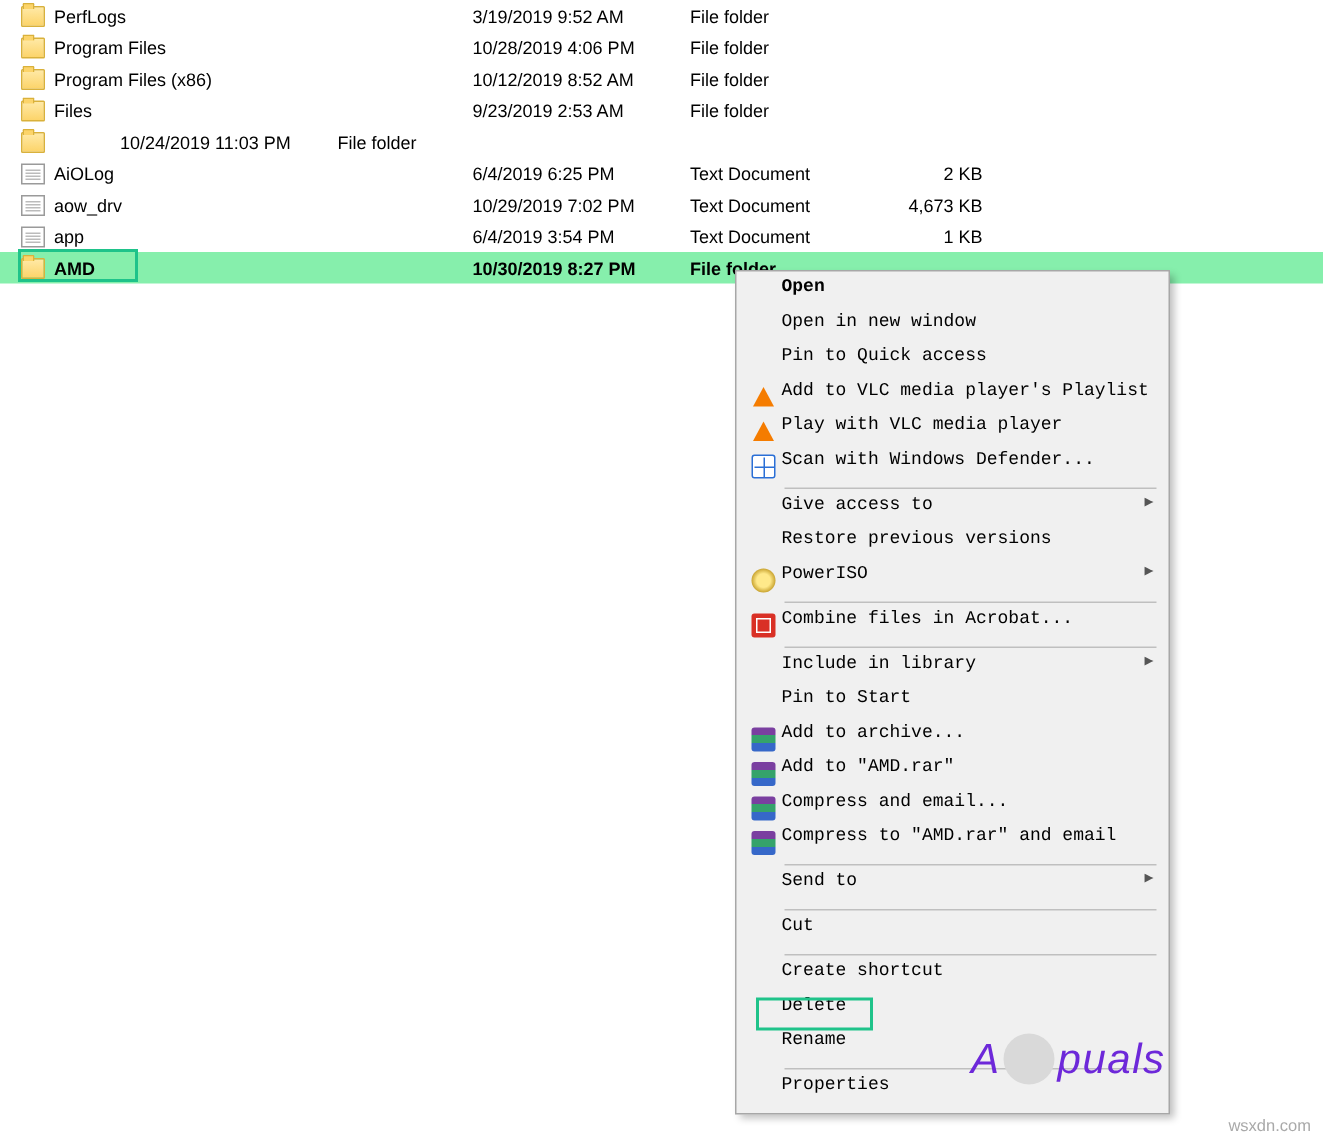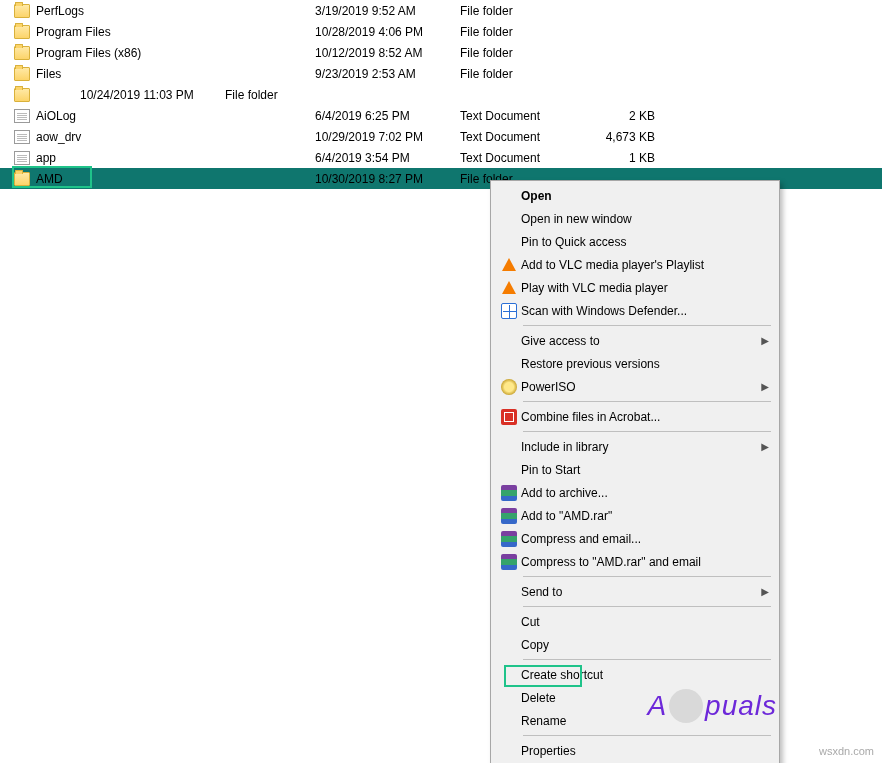--- a/index.html
+++ b/index.html
@@ -15,21 +15,22 @@
     overflow: hidden;
   }
   .file-list { width: 100%; }
   .row {
     display: flex;
     align-items: center;
     height: 21px;
     padding-left: 14px;
   }
   .row.selected {
-    background: #0f766e;
+    background: #86efac;
+    font-weight: bold;
   }
   .col-icon { width: 22px; display:flex; align-items:center; }
   .col-name { width: 235px; }
   .col-date { width: 145px; margin-left: 44px; }
   .col-type { width: 145px; }
   .col-size { width: 50px; text-align: right; }
   .folder-icon, .file-icon { width:16px; height:14px; display:inline-block; position:relative; }
   .folder-icon {
     background: linear-gradient(#ffe9a6,#fcd46a);
     border:1px solid #d9b13b;
@@ -55,23 +56,24 @@
   .ctx {
     position:absolute;
     left:490px; top:180px;
     width:290px;
     background:#f0f0f0;
     border:1px solid #a7a7a7;
     box-shadow:3px 3px 5px rgba(0,0,0,.25);
     padding:3px 2px;
   }
   .mi {
-    display:flex; align-items:center;
+    display:flex; 
     height:23px;
     padding:0 8px 0 4px;
+    font-family:Liberation Mono, monospace;
   }
   .mi .mic { width:24px; display:flex; align-items:center; justify-content:center; }
   .mi .mlabel { flex:1; }
   .mi .arrow { font-size:10px; color:#555; }
   .sep { height:1px;background:#bfbfbf;margin:3px 6px 3px 30px; }
   .bold { font-weight:600; }
   
   .ic { width:16px;height:16px;display:inline-block;border-radius:2px; }
   .ic-vlc {
     width:0;height:0;border-left:7px solid transparent;border-right:7px solid transparent;
@@ -281,24 +283,20 @@
   <div class="mi">
       <span class="mic"></span>
       <span class="mlabel">Send to</span>
       <span class="arrow">▶</span>
     </div>
   <div class="sep"></div>
   <div class="mi">
       <span class="mic"></span>
       <span class="mlabel">Cut</span>
     </div>
-  <div class="mi">
-      <span class="mic"></span>
-      <span class="mlabel">Copy</span>
-    </div>
   <div class="sep"></div>
   <div class="mi">
       <span class="mic"></span>
       <span class="mlabel">Create shortcut</span>
     </div>
   <div class="mi">
       <span class="mic"></span>
       <span class="mlabel">Delete</span>
     </div>
   <div class="mi">

